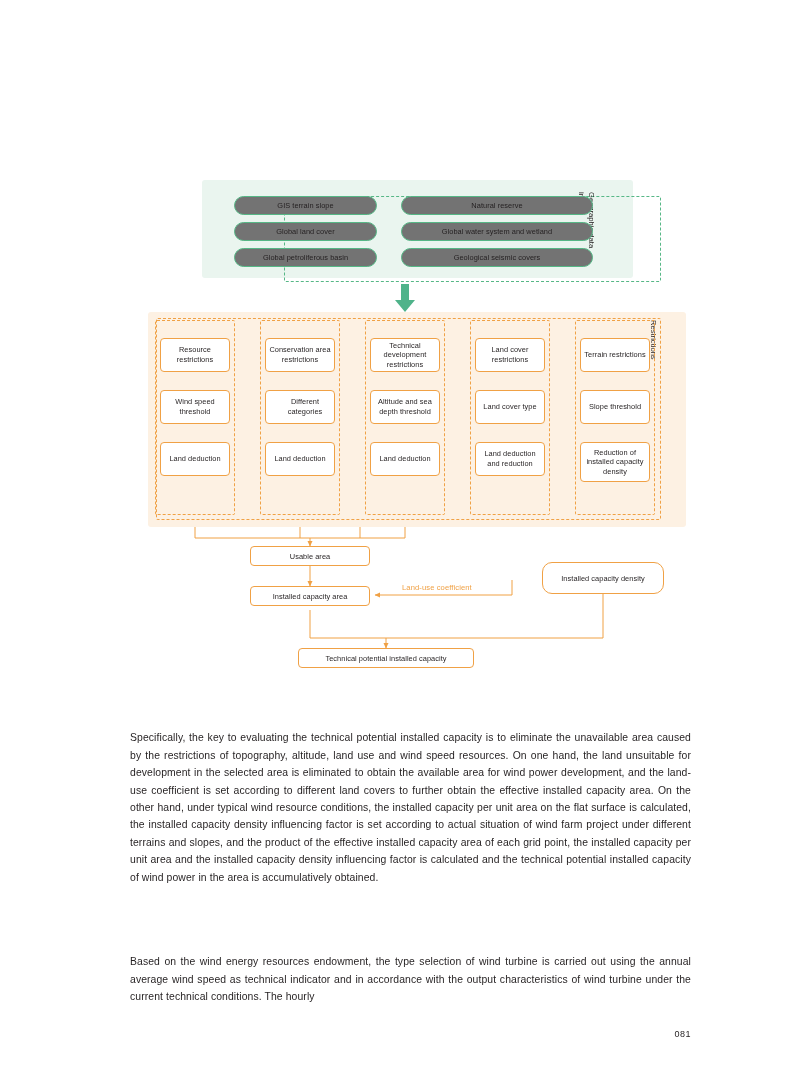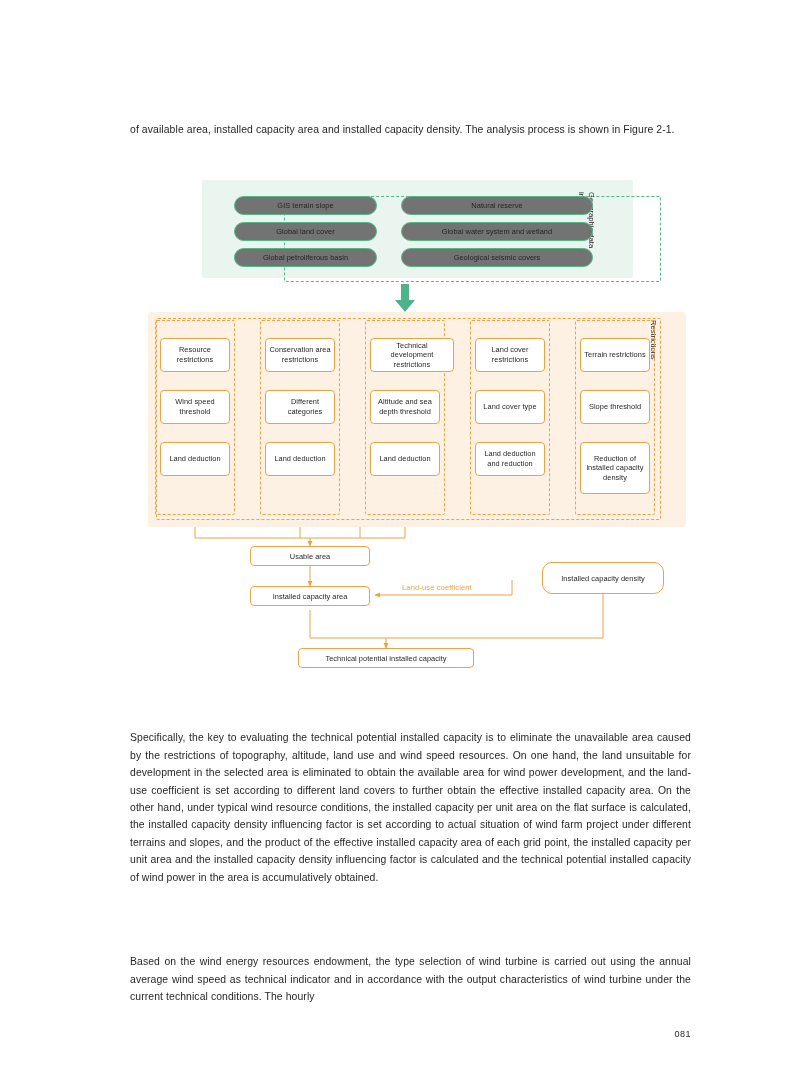--- a/index.html
+++ b/index.html
@@ -212,21 +212,20 @@
     font-size: 9px;
     color: #231f20;
     letter-spacing: 0.5px;
   }
 </style>
 </head>
 <body>
 
 <div class="page">
 
-  <p class="para" id="para-top">of available area, installed capacity area and installed capacity density. The analysis process is shown in Figure 2-1.</p>
 
   <div class="figure">
 
     <svg class="wires" viewBox="0 0 561 500">
       <defs>
         <marker id="arrO" markerWidth="7" markerHeight="7" refX="5.2" refY="3" orient="auto">
           <path d="M0,0.4 L5.6,3 L0,5.6 z" fill="#f0a145"></path>
         </marker>
       </defs>
       <g stroke="#f0a145" stroke-width="1" fill="none">
@@ -305,31 +304,31 @@
     <div class="col-dash" style="left:445px;width:80px;"></div>
 
     <div class="box" style="left:30px;top:168px;width:70px;height:34px;">Resource restrictions</div>
     <div class="box" style="left:30px;top:220px;width:70px;height:34px;">Wind speed threshold</div>
     <div class="box" style="left:30px;top:272px;width:70px;height:34px;">Land deduction</div>
 
     <div class="box" style="left:135px;top:168px;width:70px;height:34px;">Conservation area restrictions</div>
     <div class="box" style="left:135px;top:220px;width:70px;height:34px;padding-left:13px;">Different categories</div>
     <div class="box" style="left:135px;top:272px;width:70px;height:34px;">Land deduction</div>
 
-    <div class="box" style="left:240px;top:168px;width:84px;height:34px;">Technical development restrictions</div>
+    <div class="box" style="left:240px;top:168px;width:70px;height:34px;">Technical development restrictions</div>
     <div class="box" style="left:240px;top:220px;width:70px;height:34px;">Altitude and sea depth threshold</div>
     <div class="box" style="left:240px;top:272px;width:70px;height:34px;">Land deduction</div>
 
     <div class="box" style="left:345px;top:168px;width:70px;height:34px;">Land cover restrictions</div>
     <div class="box" style="left:345px;top:220px;width:70px;height:34px;">Land cover type</div>
     <div class="box" style="left:345px;top:272px;width:70px;height:34px;">Land deduction and reduction</div>
 
     <div class="box" style="left:450px;top:168px;width:70px;height:34px;">Terrain restrictions</div>
     <div class="box" style="left:450px;top:220px;width:70px;height:34px;">Slope threshold</div>
-    <div class="box" style="left:450px;top:272px;width:70px;height:52px;">Reduction of installed capacity density</div>
+    <div class="box" style="left:450px;top:272px;width:70px;height:40px;">Reduction of installed capacity density</div>
 
     <div class="rbox" style="left:120px;top:376px;width:120px;height:20px;border-radius:4px;">Usable area</div>
     <div class="rbox" style="left:120px;top:416px;width:120px;height:20px;border-radius:4px;">Installed capacity area</div>
     <div class="rbox" style="left:412px;top:392px;width:122px;height:32px;border-radius:10px;">Installed capacity density</div>
     <div class="lu-coef" style="left:272px;top:413px;">Land-use coefficient</div>
     <div class="rbox" style="left:168px;top:478px;width:176px;height:20px;border-radius:4px;">Technical potential installed capacity</div>
 
   </div>
 
 

